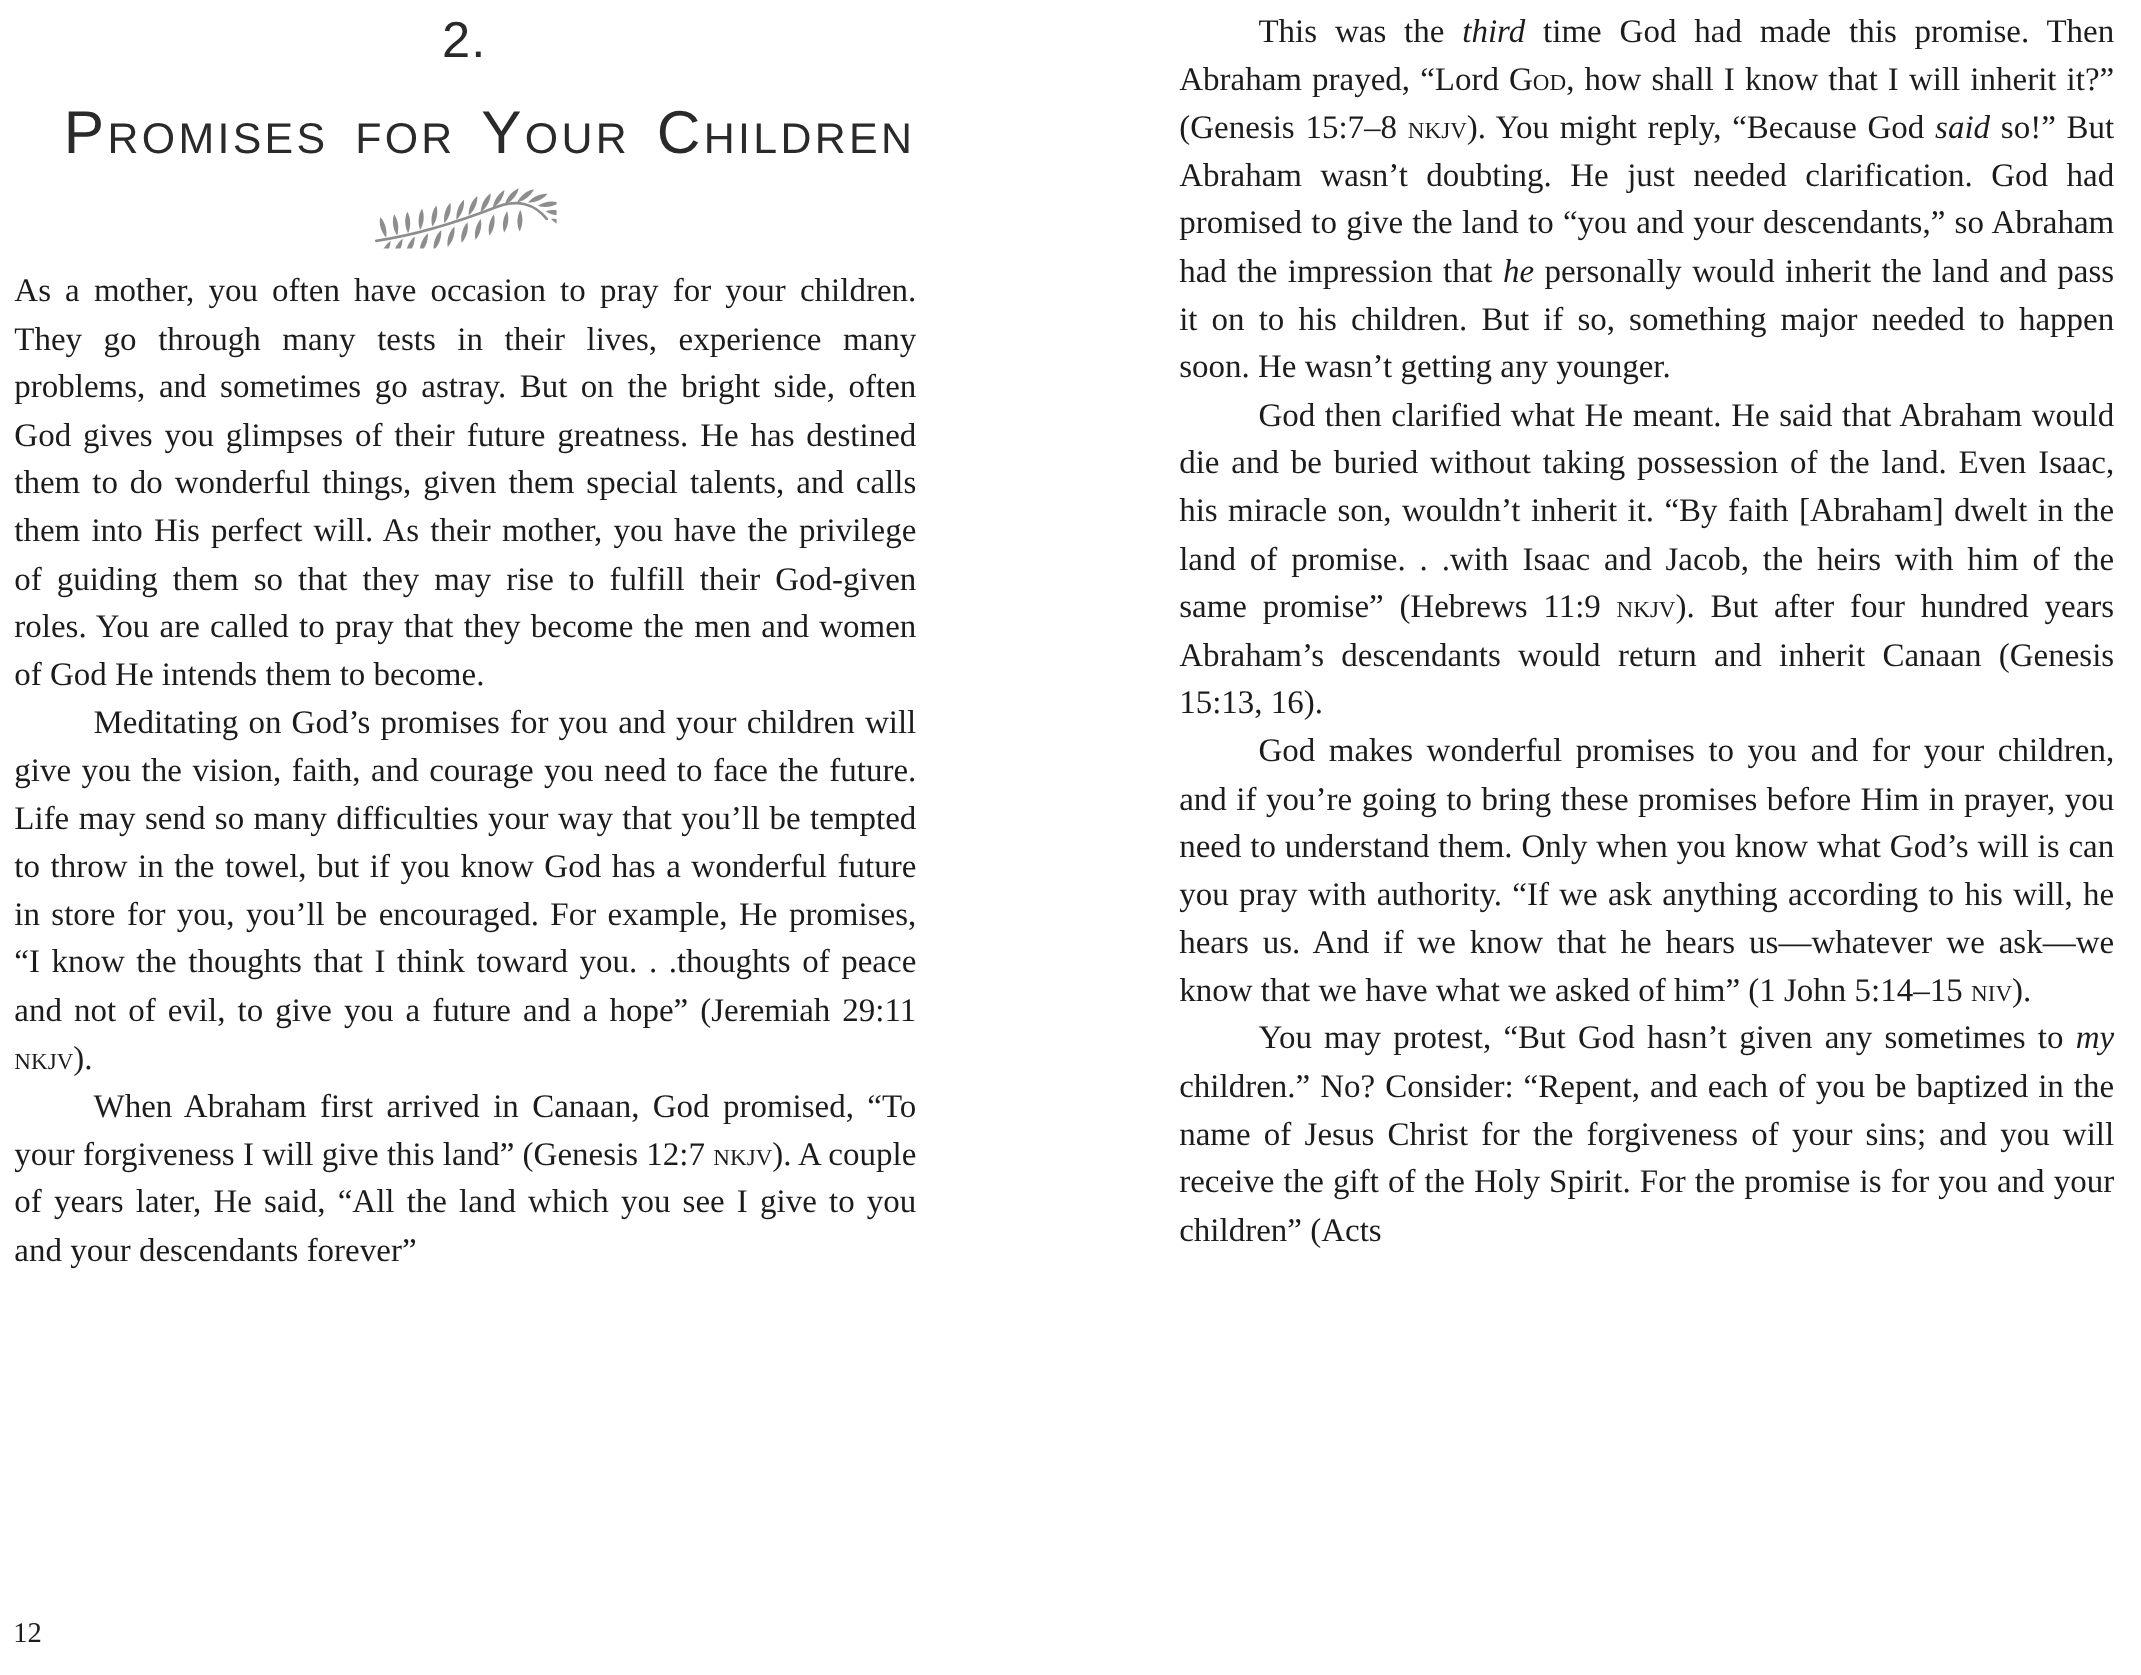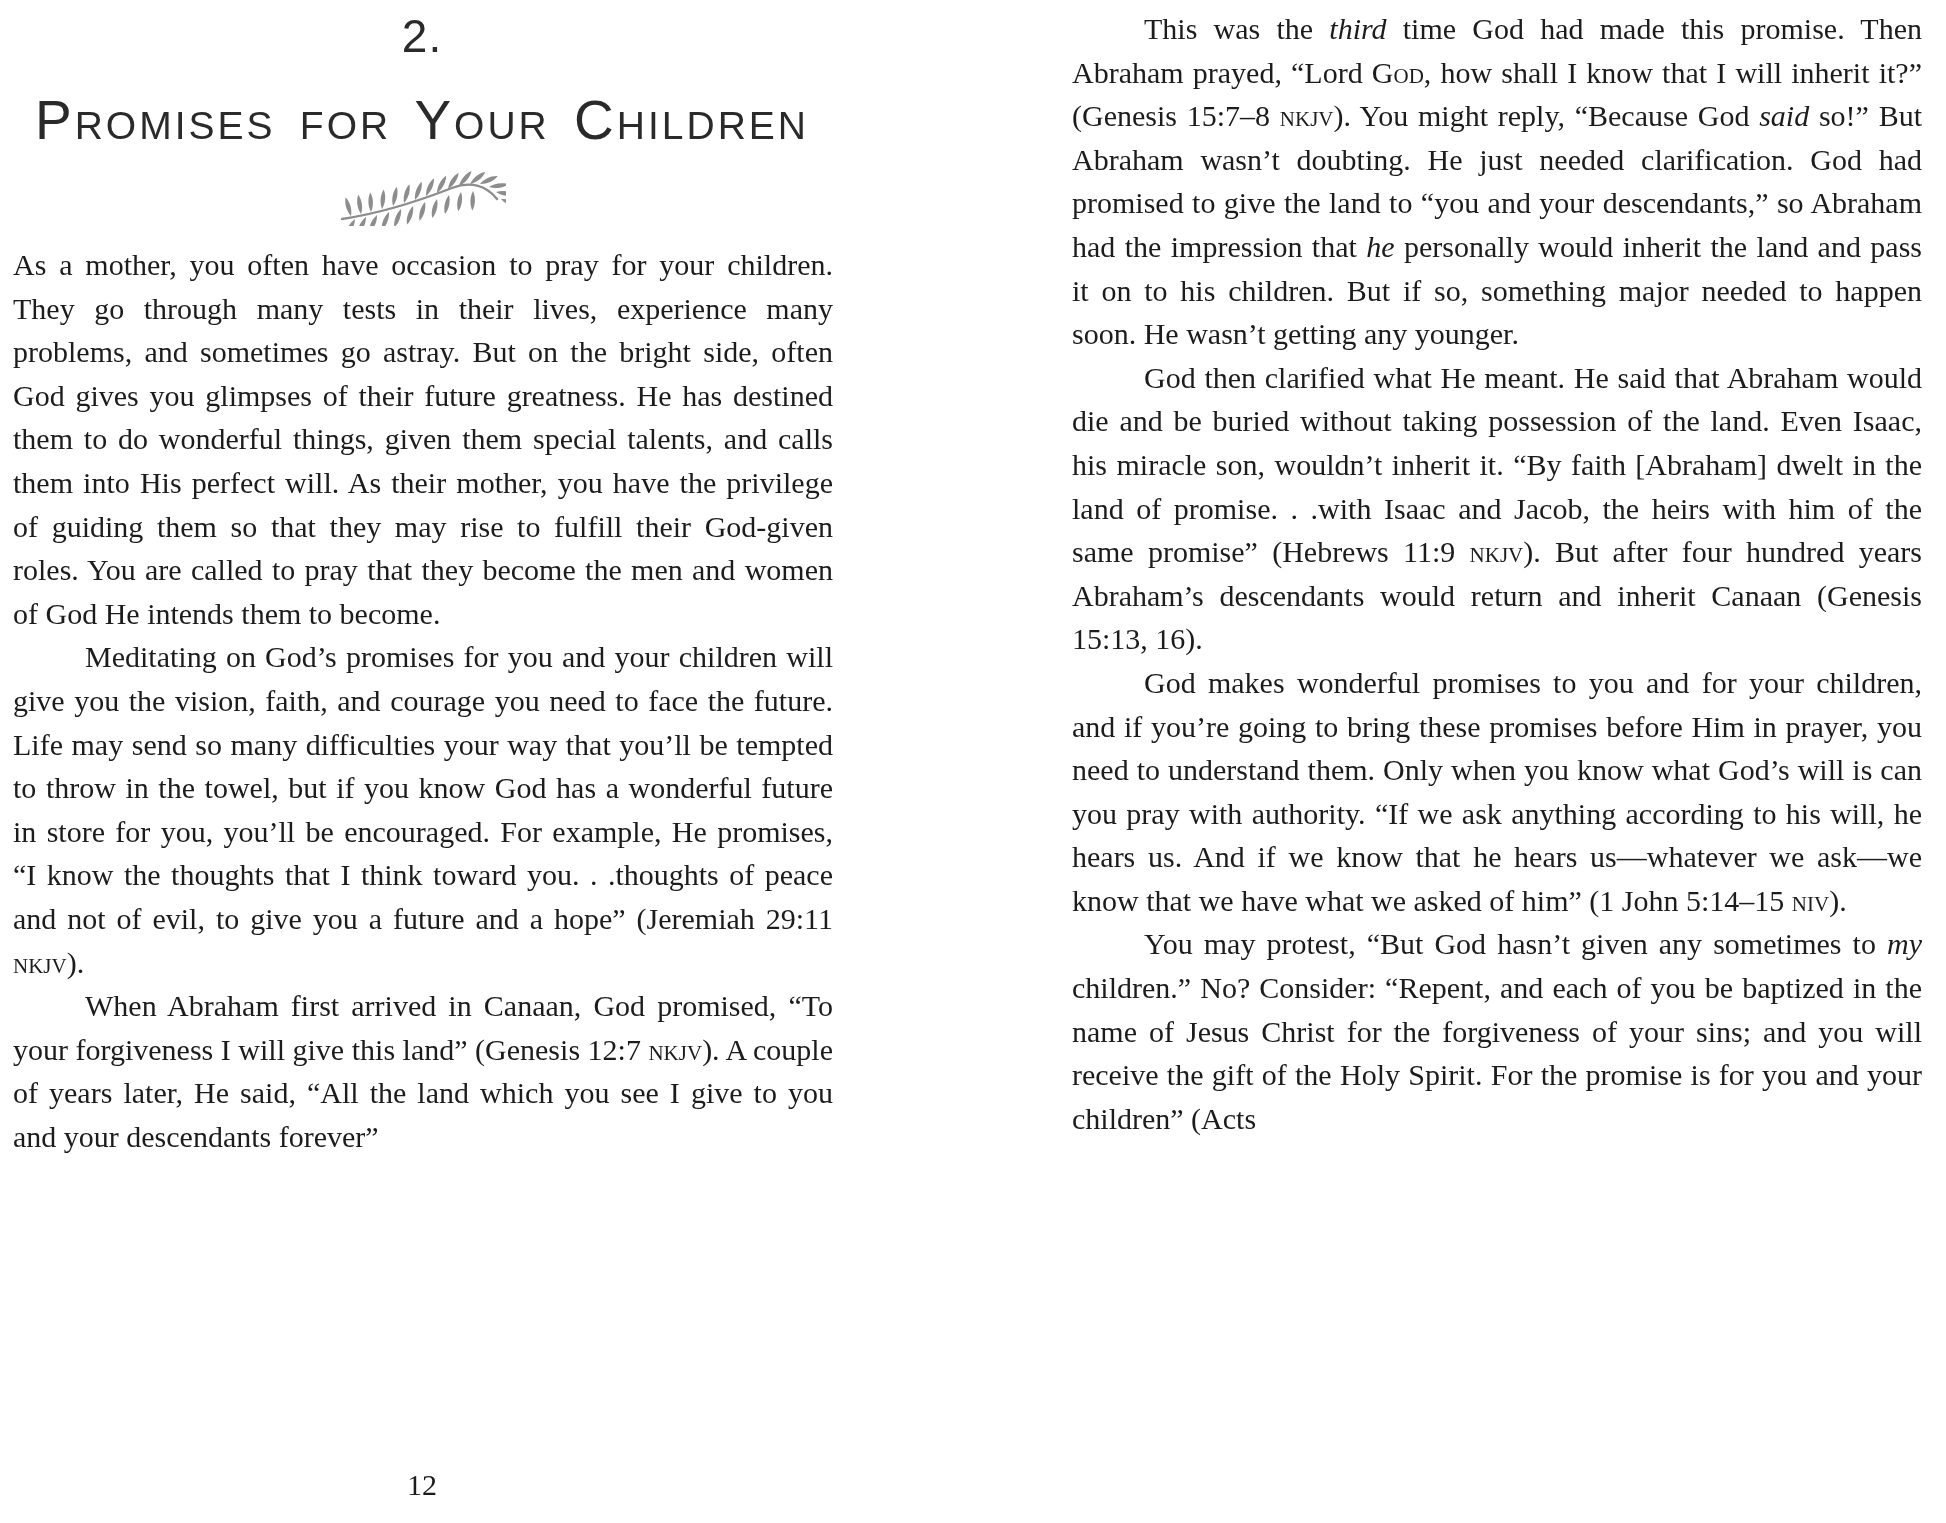--- a/index.html
+++ b/index.html
@@ -44,20 +44,21 @@
     width: 100%;
     font-family: "Liberation Sans", sans-serif;
     font-weight: 300;
     font-variant: small-caps;
     font-size: 55px;
     line-height: 56px;
     letter-spacing: 3px;
     word-spacing: 6px;
     color: #2a2a2a;
     white-space: nowrap;
+    text-align: right;
   }
   .ornament-wrap {
     position: absolute;
     left: 0;
     top: 170px;
     width: 100%;
     height: 56px;
     text-align: center;
   }
   .ornament-wrap svg { display: inline-block; }
@@ -73,23 +74,23 @@
   .col-right { left: 1072px; top: 7px;  width: 850px; }
   .col p { margin: 0; padding: 0; }
   .col p.ind { text-indent: 72px; }
   .sc { font-variant: small-caps; }
   .it { font-style: italic; }
 
   
   .page-number {
     position: absolute;
     top: 1470px;
-    font-size: 30px;
+    font-size: 26px;
     line-height: 30px;
-    text-align: center;
+    text-align: left;
     color: #1c1c1c;
     font-family: Liberation Serif, serif;
   }
   .pn-left  { left: 12px;   width: 820px; }
   .pn-right { left: 1072px; width: 850px; }
 </style>
 </head>
 <body>
 
 <div class="spread">

